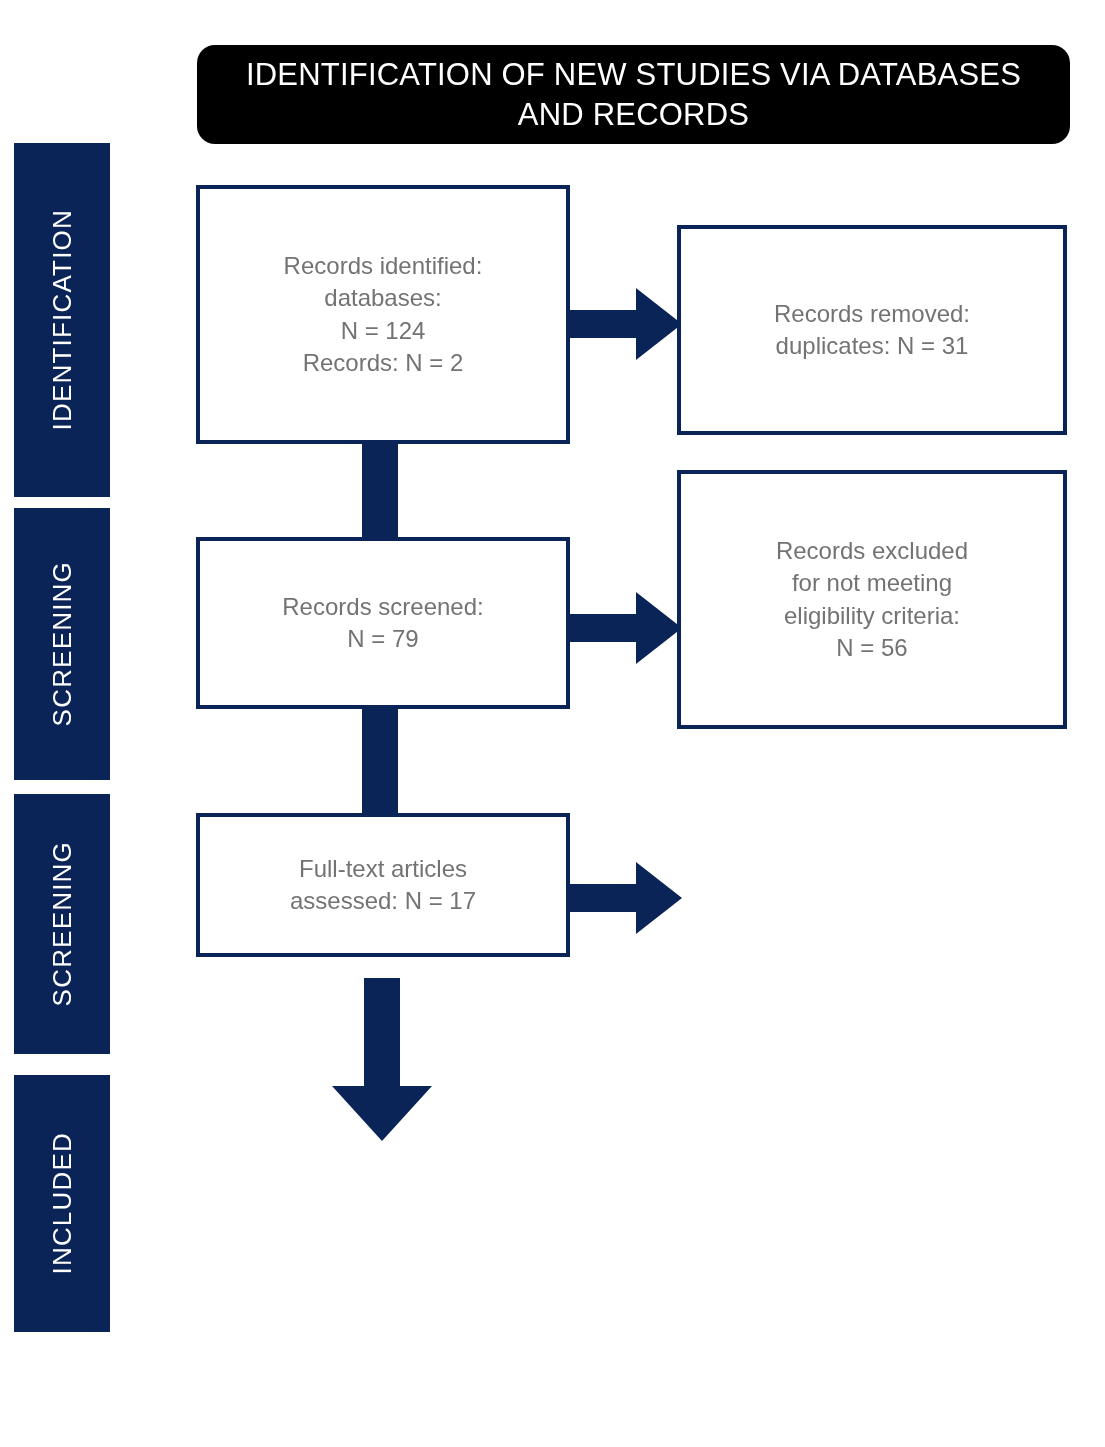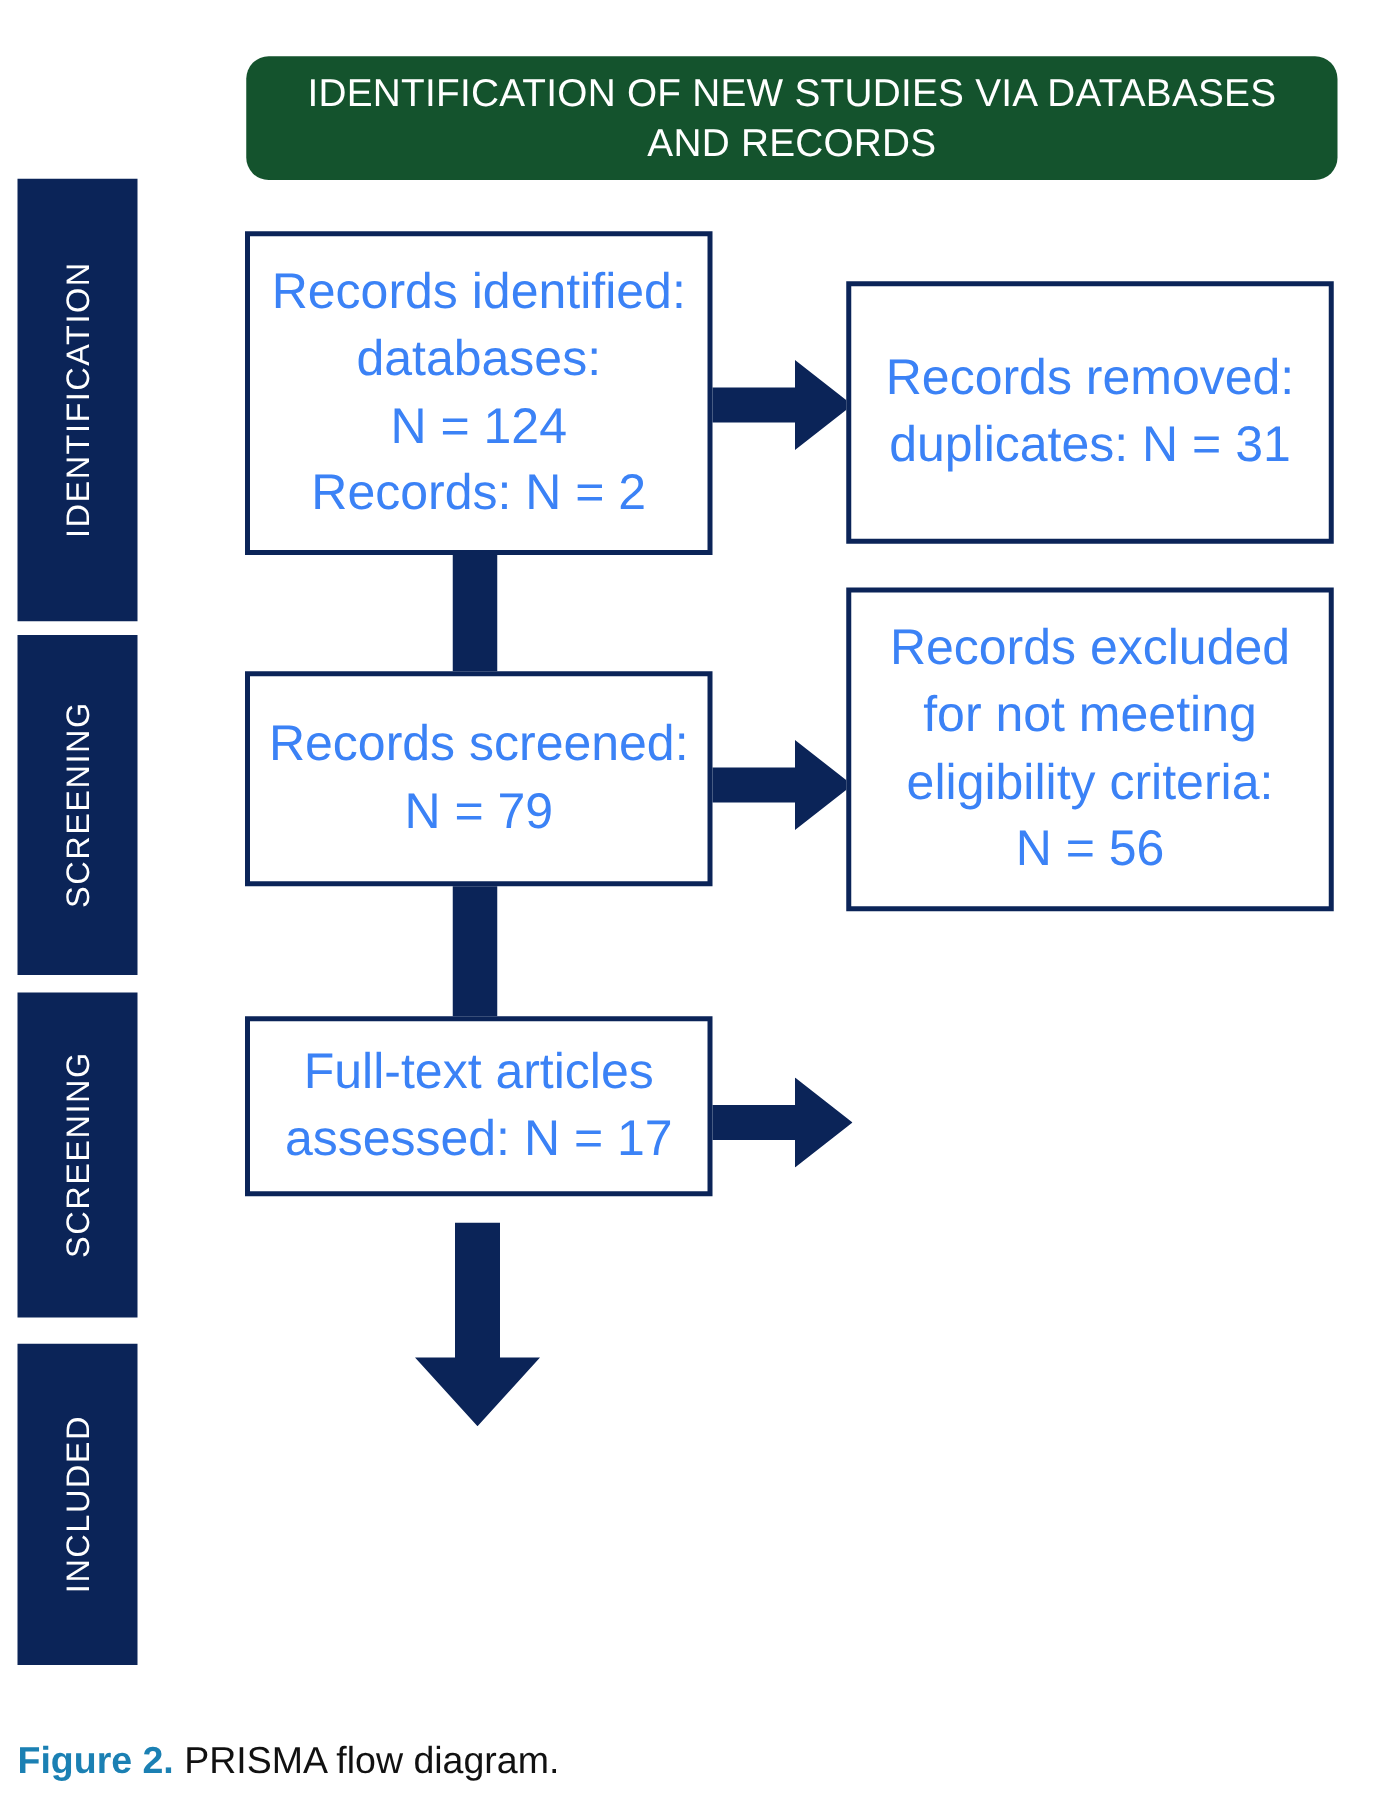--- a/index.html
+++ b/index.html
@@ -33,21 +33,21 @@
     letter-spacing: 1.2px;
     white-space: nowrap;
     writing-mode: vertical-rl;
     transform: rotate(180deg);
     font-weight: 400;
   }
 
   
   .title-banner {
     position: absolute;
-    background: #14532d;
+    background: #000000;
     border-radius: 18px;
     display: flex;
     align-items: center;
     justify-content: center;
     text-align: center;
     box-sizing: border-box;
     padding: 6px 26px;
   }
   .title-banner .title-text {
     color: #ffffff;
@@ -62,22 +62,22 @@
     position: absolute;
     background: #ffffff;
     border: 4px solid #0b2458;
     box-sizing: border-box;
     display: flex;
     align-items: center;
     justify-content: center;
     text-align: center;
   }
   .flow-box .box-text {
-    color: #3b82f6;
-    font-size: 40px;
+    color: #737373;
+    font-size: 24px;
     line-height: 1.34;
     padding: 0 10px;
     white-space: pre-line;
     font-weight: 400;
   }
 
   
   .conn {
     position: absolute;
   }
@@ -184,17 +184,14 @@
 N = 56</span>
   </div>
 
   <div class="flow-box" style="left:196px; top:813px; width:374px; height:144px;">
     <span class="box-text">Full-text articles
 assessed: N = 17</span>
   </div>
 
 
 
-  <div class="caption" style="left:14px; top:1392px;">
-    <span class="fig-num">Figure 2.</span><span class="fig-text"> PRISMA flow diagram.</span>
-  </div>
 
 </div>
 
 </body></html>

